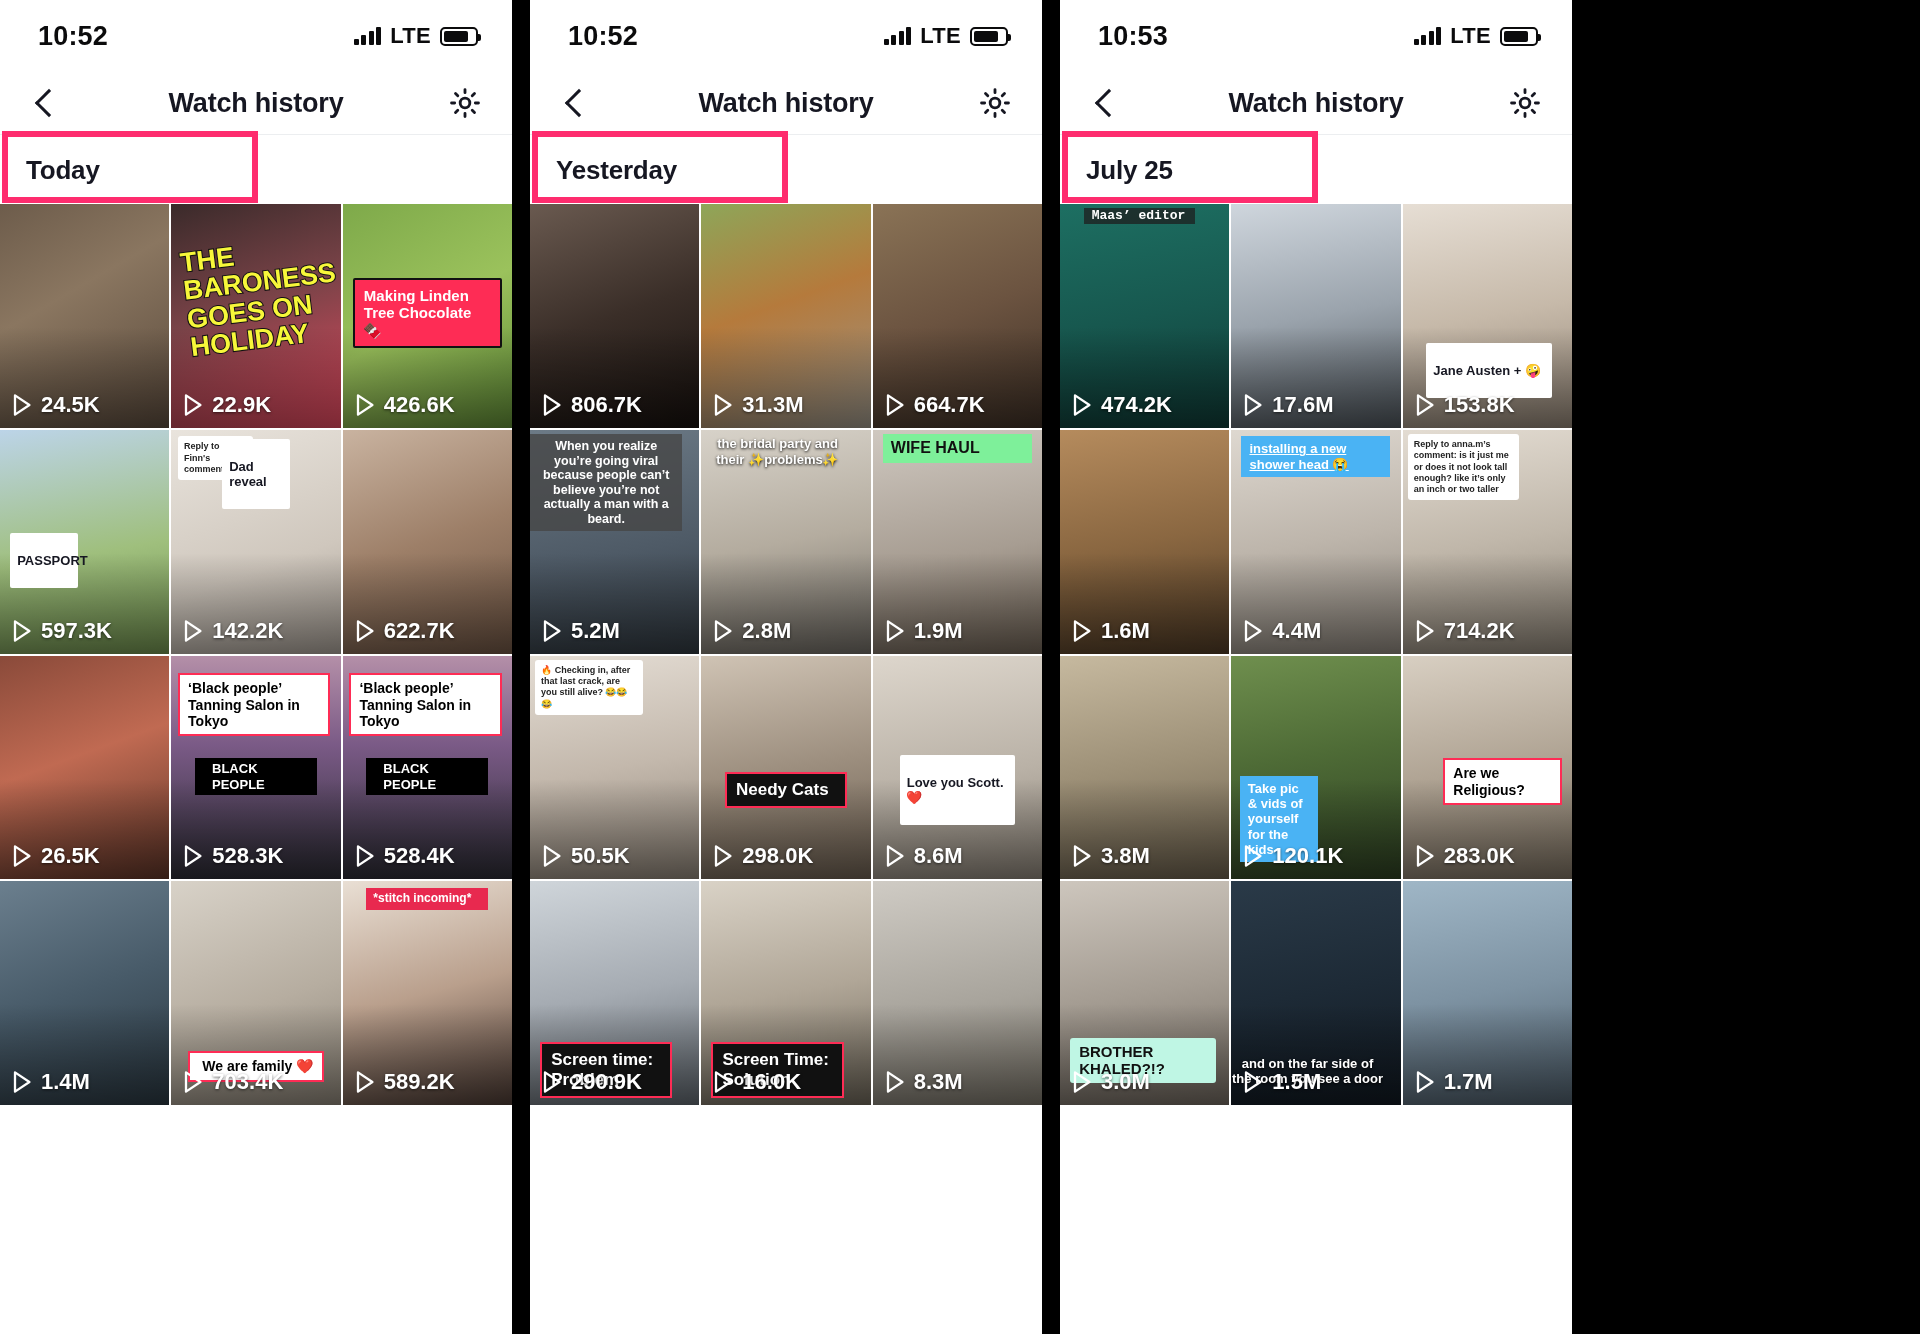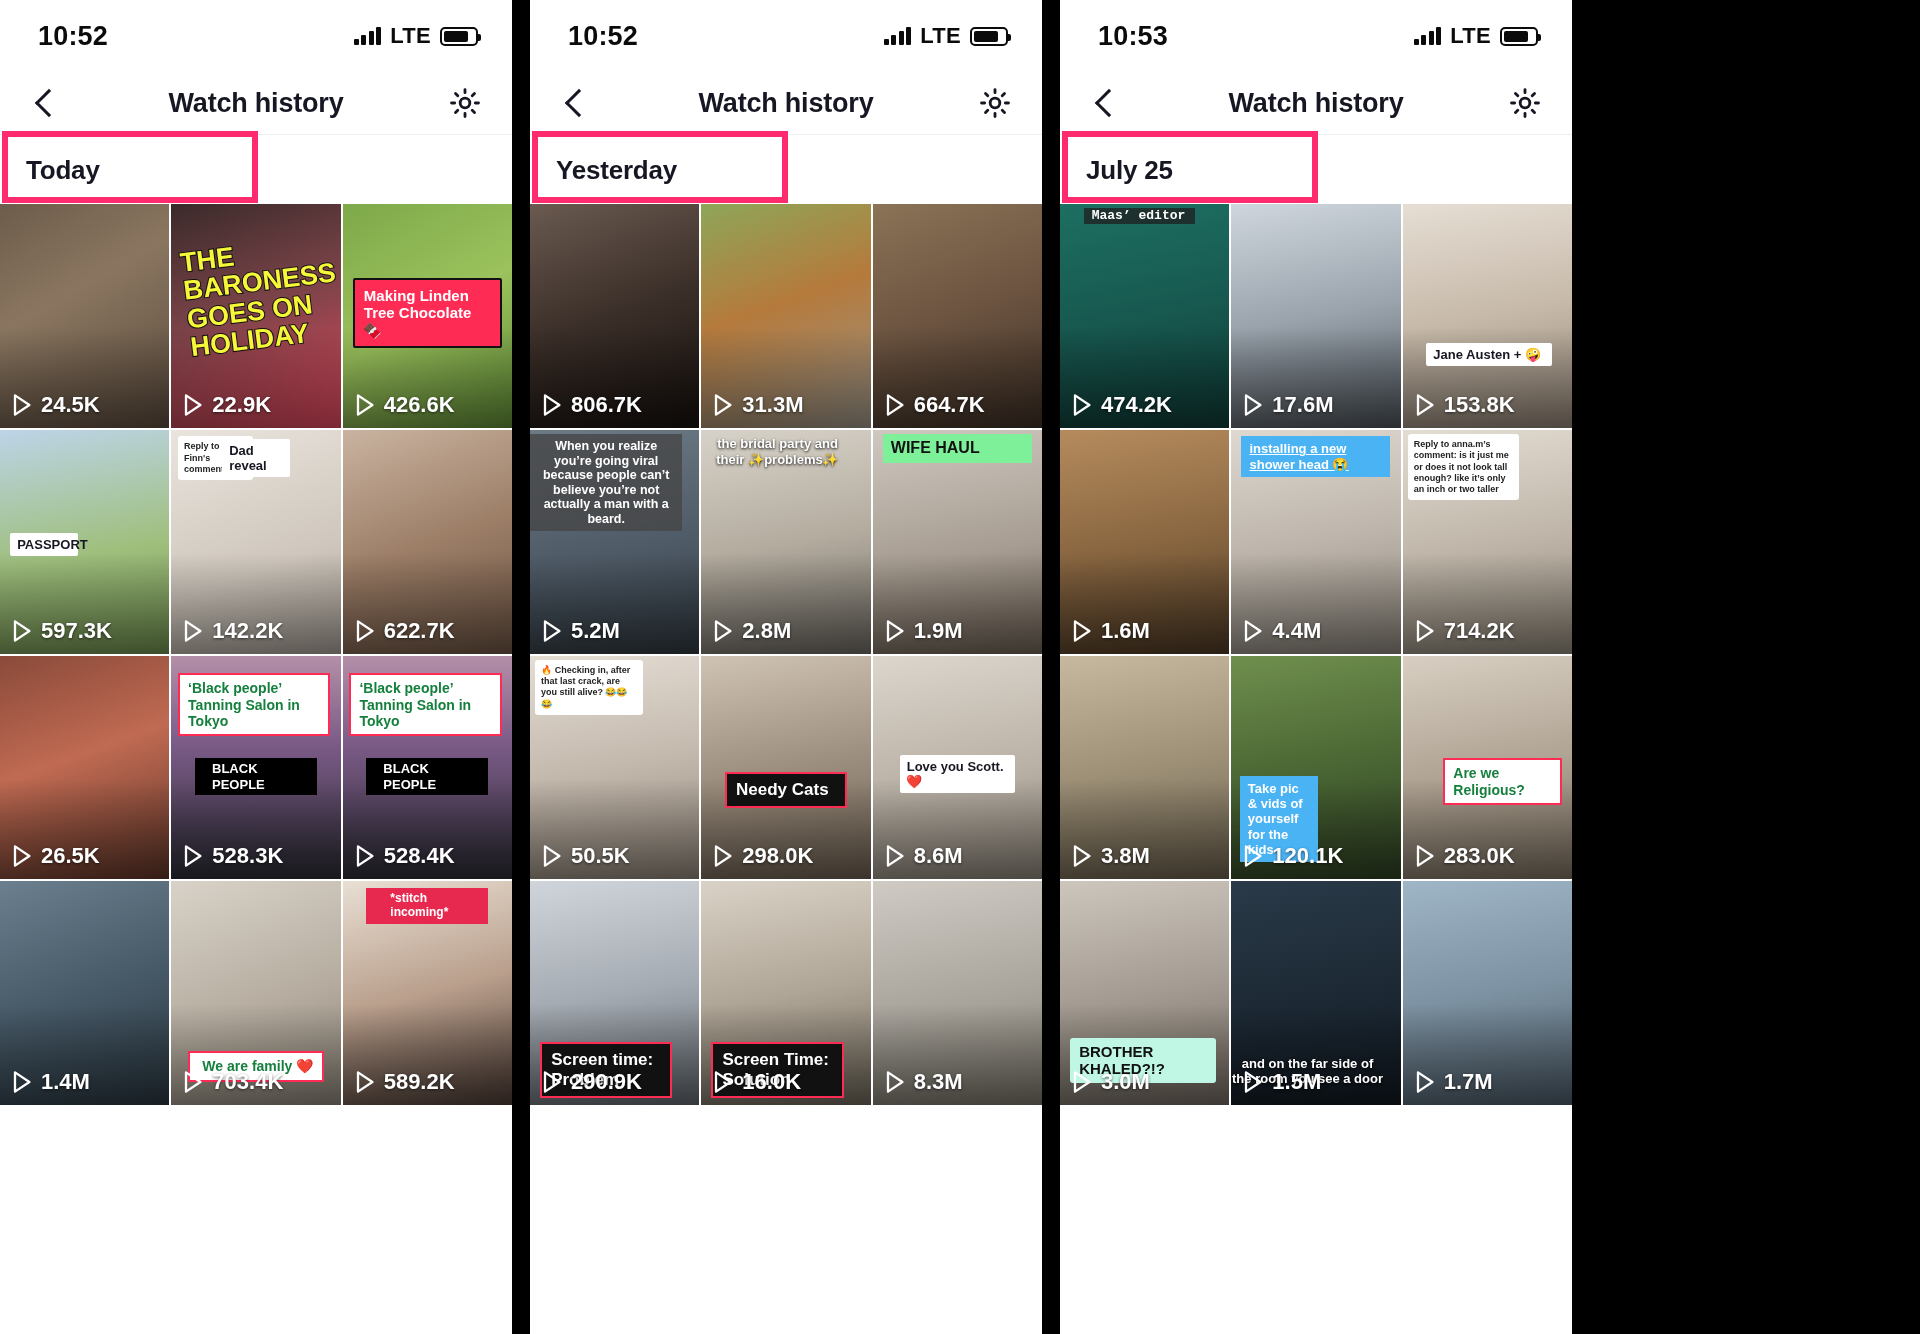--- a/index.html
+++ b/index.html
@@ -134,25 +134,25 @@
   .cap {
     position: absolute; z-index: 4;
     font-weight: 700; line-height: 1.16;
     max-width: 90%;
   }
   .cap.pinkbox {
     background: #fe2c55; color: #fff; padding: 7px 9px;
     font-size: 15px; border: 2px solid #111; border-radius: 2px;
   }
   .cap.whitebox {
-    background: #fff; color: #15803d; padding: 5px 8px;
+    background: #fff; color: #000000; padding: 5px 8px;
     font-size: 14px; border: 2px solid #fe2c55;
   }
   .cap.plainwhite {
-    background: #fff; color: #161722; padding: 4px 7px;
+    background: #fff; color: #161722; padding: 20px 7px;
     font-size: 13px; border-radius: 2px;
   }
   .cap.darkbar {
     background: rgba(70,70,70,0.8); color: #fff; padding: 5px 6px;
     font-size: 12.5px; text-align: center; width: 100%; left: 0;
   }
   .cap.greenbox {
     background: #7ef09a; color: #111; padding: 5px 8px; font-size: 16px;
   }
   .cap.bluebox {
@@ -176,21 +176,21 @@
   }
   .cap.tealbox {
     background: #bff6e4; color: #111; padding: 5px 9px; font-size: 15px;
     border-radius: 3px;
   }
   .cap.blackbox {
     background: #111; color: #fff; padding: 6px 9px; font-size: 17px;
     border: 2px solid #fe2c55;
   }
   .cap.redline {
-    background: #e8294f; color: #fff; padding: 4px 24px; font-size: 12px;
+    background: #e8294f; color: #fff; padding: 4px 7px; font-size: 12px;
   }
   .cap.signred {
     color: #fff; font-size: 13px; font-weight: 800;
     background: #000; padding: 3px 17px;
   }
   .cap.plainshadow {
     color: #fff; font-size: 13px; text-shadow: 0 1px 3px #000;
     text-align: center; width: 100%; left: 0;
   }
 </style>

